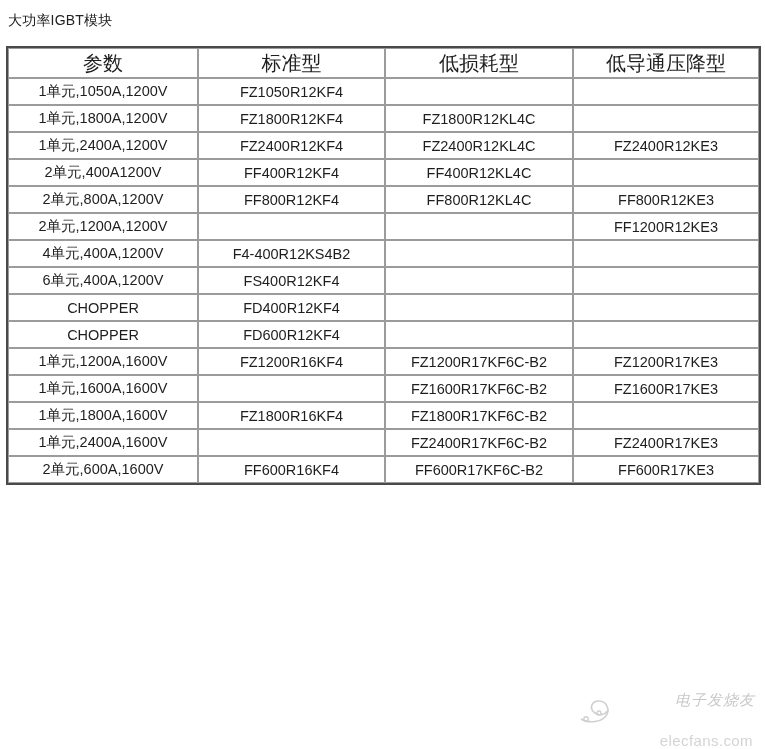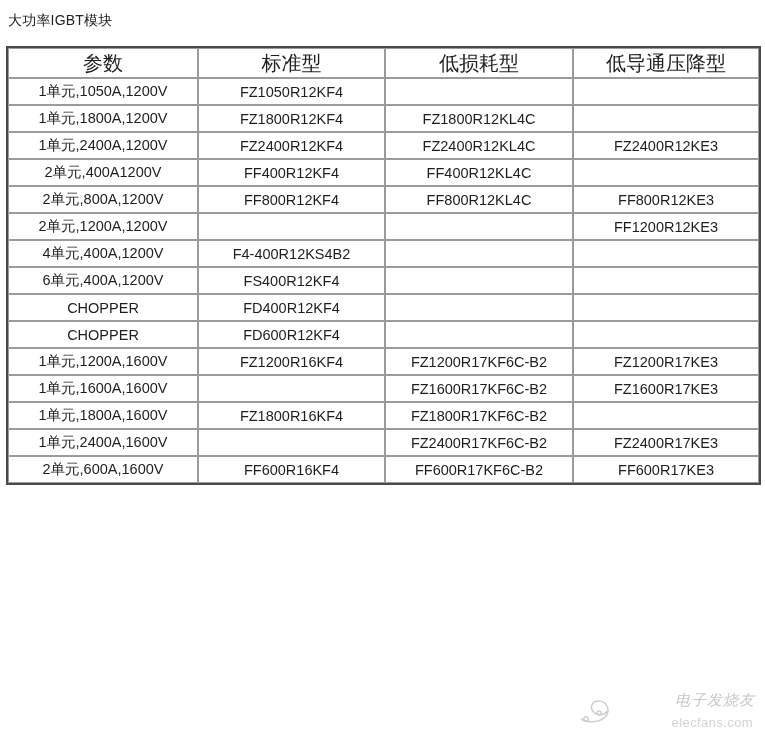--- a/index.html
+++ b/index.html
@@ -86,22 +86,22 @@
     top: 4px;
     font-size: 15px;
     color: #9a9a9a;
     font-style: italic;
     letter-spacing: 1px;
     font-family: Liberation Mono, monospace;
   }
   #watermark .wm-en {
     position: absolute;
     right: 6px;
-    top: 28px;
-    font-size: 13px;
+    top: 45px;
+    font-size: 15px;
     color: #b0b0b0;
     letter-spacing: 0.4px;
     margin-left: 40px;
   }
   #watermark .wm-mark {
     position: absolute;
     left: 6px;
     top: 6px;
     width: 44px;
     height: 40px;

